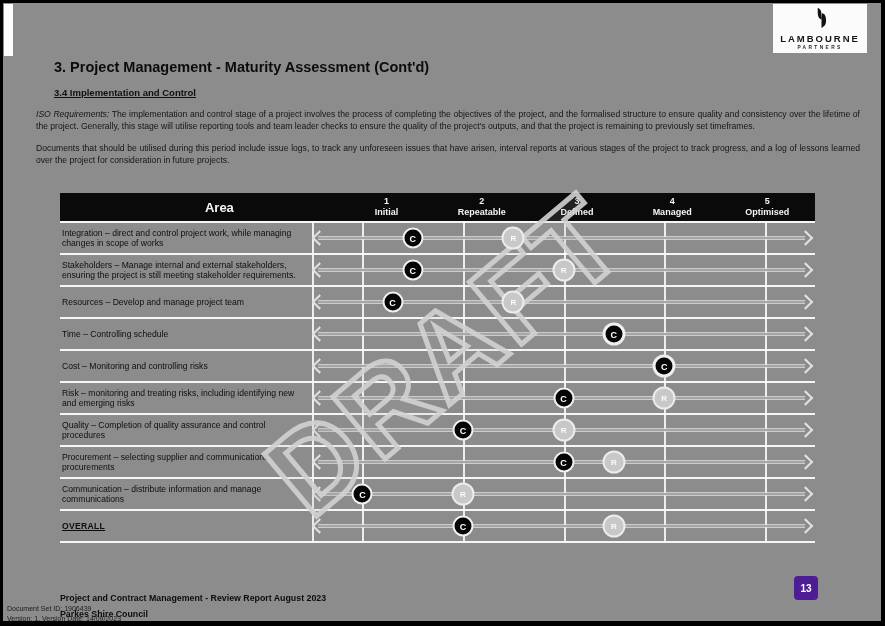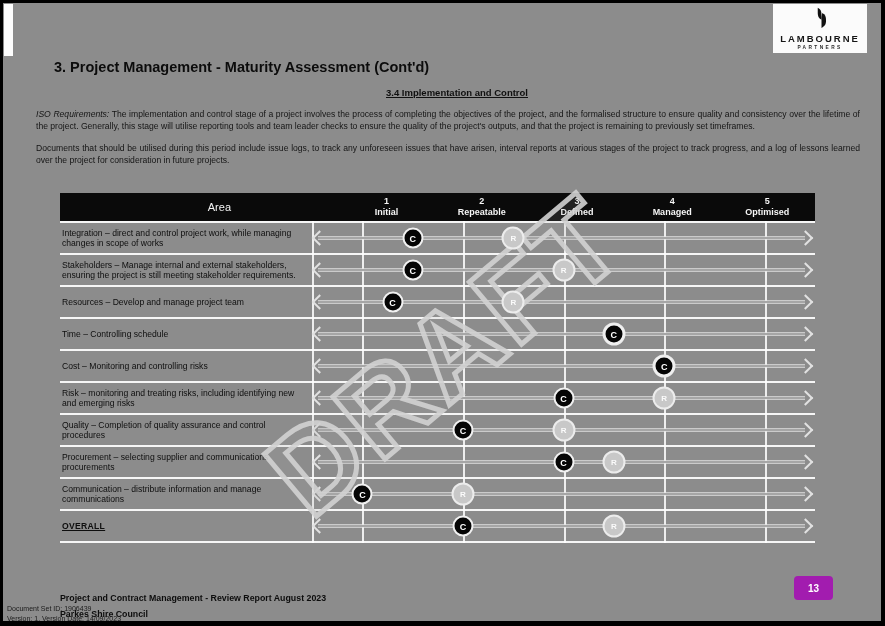--- a/index.html
+++ b/index.html
@@ -8,27 +8,27 @@
         font-family:"Liberation Sans",sans-serif;color:#101010;}
   .corner-strip{position:absolute;left:1px;top:1px;width:9px;height:52px;background:#fdfdfd;}
   
   .logo-box{position:absolute;right:14px;top:1px;width:94px;height:49px;background:#fbfbfb;
             display:flex;flex-direction:column;align-items:center;justify-content:center;gap:1px;}
   .logo-brand{font-size:9.5px;font-weight:bold;letter-spacing:2px;color:#151515;}
   .logo-sub{font-size:4.8px;font-weight:bold;letter-spacing:2.4px;color:#2a2a2a;}
   
   .content{position:absolute;left:33px;top:56px;width:824px;}
   .title{font-size:14.5px;font-weight:bold;margin:0 0 0 18px;color:#0c0c0c;}
-  .subtitle{font-size:9.5px;font-weight:bold;text-decoration:underline;margin:12px 0 0 18px;text-align:center;}
+  .subtitle{font-size:9.5px;font-weight:bold;text-decoration:underline;margin:12px 0 0 18px;}
   .para{font-size:8.6px;line-height:1.4;text-align:justify;margin:10px 0 0 0;color:#151515;}
   .para .lead{font-weight:normal;font-style:italic;}
   
   .mtable{position:absolute;left:57px;top:190px;width:755px;}
   .thead{display:flex;background:#0a0a0a;color:#f5f5f5;height:28px;align-items:center;text-align:center;}
-  .th-area{width:33.4%;font-size:11px;font-weight:normal;padding-left:40px;}
+  .th-area{width:33.4%;font-size:13px;font-weight:bold;padding-left:40px;}
   .th-level{width:13.32%;font-size:9px;font-weight:bold;line-height:1.2;}
   .tbody{position:relative;}
   .grid-overlay{position:absolute;left:33.4%;right:0;top:0;bottom:0;pointer-events:none;}
   .vline{position:absolute;top:0;bottom:0;width:2px;background:rgba(255,255,255,.85);}
   .trow{display:flex;border-top:2px solid rgba(255,255,255,.92);position:relative;}
   .trow:last-child{border-bottom:2px solid rgba(255,255,255,.92);}
   .td-area{width:33.4%;box-sizing:border-box;padding:2px 8px 2px 2px;font-size:8.6px;line-height:1.22;
            display:flex;align-items:center;color:#0e0e0e;}
   .td-area.bold{font-weight:bold;letter-spacing:.3px;text-decoration:underline;}
   .td-chart{width:66.6%;position:relative;min-height:30px;}
@@ -44,21 +44,21 @@
   
   .draft{position:absolute;left:442px;top:352px;transform:translate(-50%,-50%) rotate(-40deg);
          font-size:118px;font-weight:700;letter-spacing:4px;color:rgba(201,201,201,.85);z-index:4;pointer-events:none;}
   @supports (-webkit-text-stroke: 2px #fff){
     .draft{-webkit-text-fill-color:rgba(165,165,165,.15);-webkit-text-stroke:5px rgba(210,210,210,.9);}
   }
   
   .footer-org{position:absolute;left:57px;top:606px;font-size:8.8px;font-weight:bold;color:#0d0d0d;}
   .footer-report{position:absolute;left:57px;top:590px;font-size:8.8px;font-weight:bold;color:#0d0d0d;}
   .doc-meta{position:absolute;left:4px;top:601px;font-size:7px;line-height:1.45;color:#1b1b1b;}
-  .page-badge{position:absolute;left:791px;top:573px;width:39px;height:24px;background:#a21caf;
+  .page-badge{position:absolute;left:791px;top:573px;width:24px;height:24px;background:#4c1d95;
               border-radius:4px;color:#fff;font-size:10px;font-weight:bold;
               display:flex;align-items:center;justify-content:center;}
 </style>
 </head>
 <body>
 
 <div class="page">
 
   <div class="corner-strip"></div>
 

